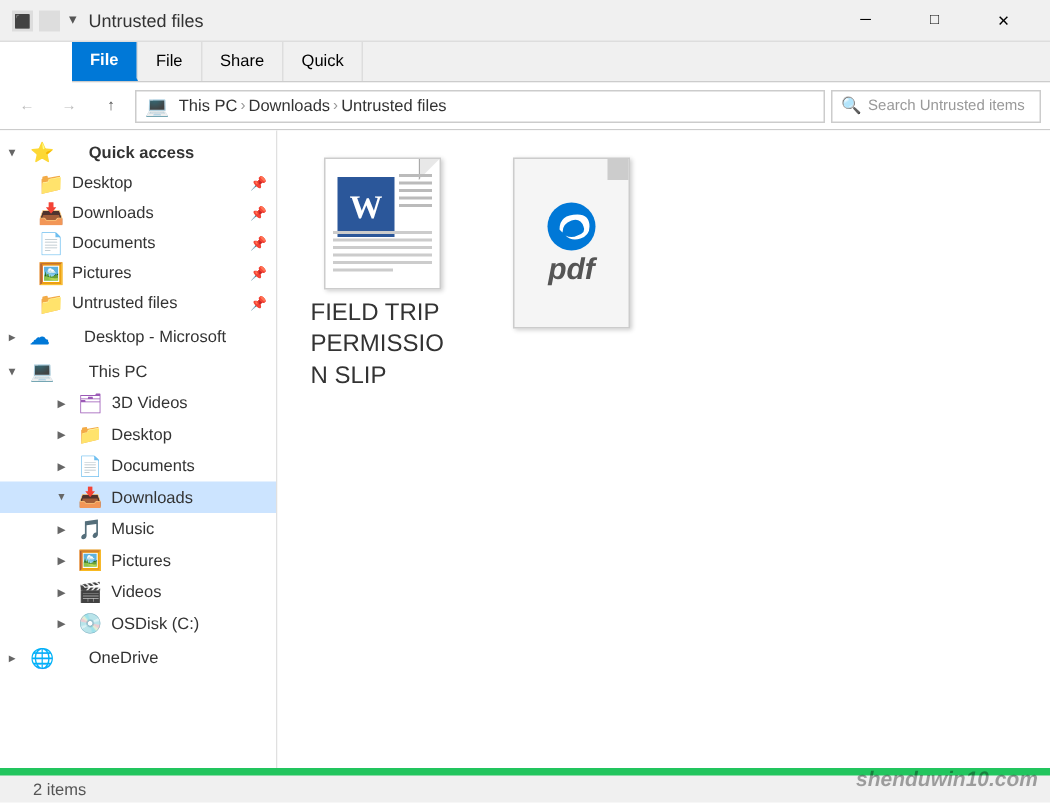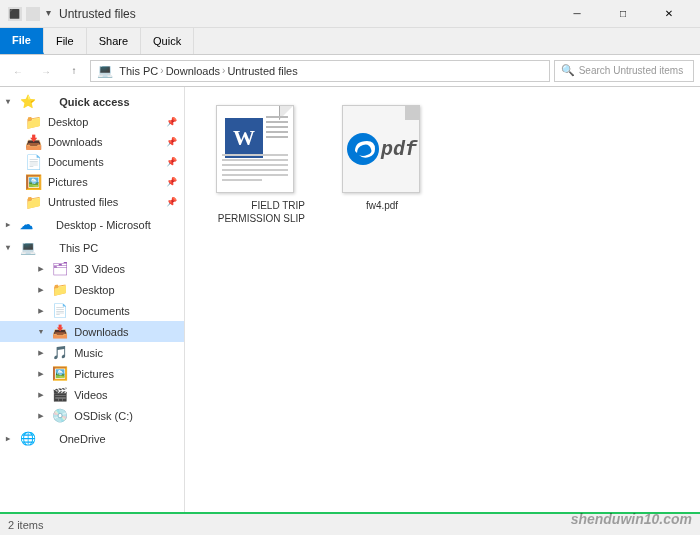--- a/index.html
+++ b/index.html
@@ -54,20 +54,21 @@
       font-size: 10px;
       cursor: pointer;
       background: transparent;
       border: none;
     }
 
     
     .ribbon {
       background: #f0f0f0;
       border-bottom: 1px solid #ccc;
+      margin-left: 48px;
     }
     .ribbon-tabs {
       display: flex;
       height: 26px;
     }
     .ribbon-tab {
       padding: 0 12px;
       display: flex;
       align-items: center;
       font-size: 11px;
@@ -143,24 +144,24 @@
     .main {
       display: flex;
       height: calc(535px - 28px - 26px - 32px - 24px);
       background: #fff;
     }
 
     
     .status-bar {
       height: 24px;
       background: #f0f0f0;
-      border-top: 2px solid #22c55e;
-      display: flex;
-      align-items: center;
-      padding: 0 8px;
+      border-top: 5px solid #22c55e;
+      display: flex;
+      align-items: center;
+      padding: 0 22px;
       font-size: 11px;
       color: #555;
     }
 
     
     .sidebar {
       width: 185px;
       min-width: 185px;
       border-right: 1px solid #e0e0e0;
       overflow-y: auto;
@@ -299,50 +300,49 @@
     }
     .word-line-full {
       height: 2px;
       background: #ccc;
       margin-bottom: 3px;
     }
 
     
     .pdf-doc {
       width: 78px;
-      height: 88px;
+      height: 114px;
       background: #f5f5f5;
       border: 1px solid #ccc;
       position: relative;
       box-shadow: 1px 1px 3px rgba(0,0,0,0.2);
       display: flex;
-      flex-direction: row;
-      align-items: center;
-      justify-content: center;
-      font-family: Liberation Mono, monospace;
+      flex-direction: column;
+      align-items: center;
+      justify-content: center;
     }
     .pdf-doc-corner {
       position: absolute;
       top: 0;
       right: 0;
       width: 14px;
       height: 14px;
       background: #ccc;
     }
     .pdf-text {
       font-size: 20px;
       font-weight: bold;
       color: #555;
       font-style: italic;
     }
 
     .file-name {
-      font-size: 10px;
+      font-size: 16px;
       color: #333;
-      text-align: right;
+      text-align: left;
       max-width: 110px;
       word-break: break-word;
       line-height: 1.3;
     }
 
     
     .watermark {
       position: fixed;
       bottom: 8px;
       right: 8px;

